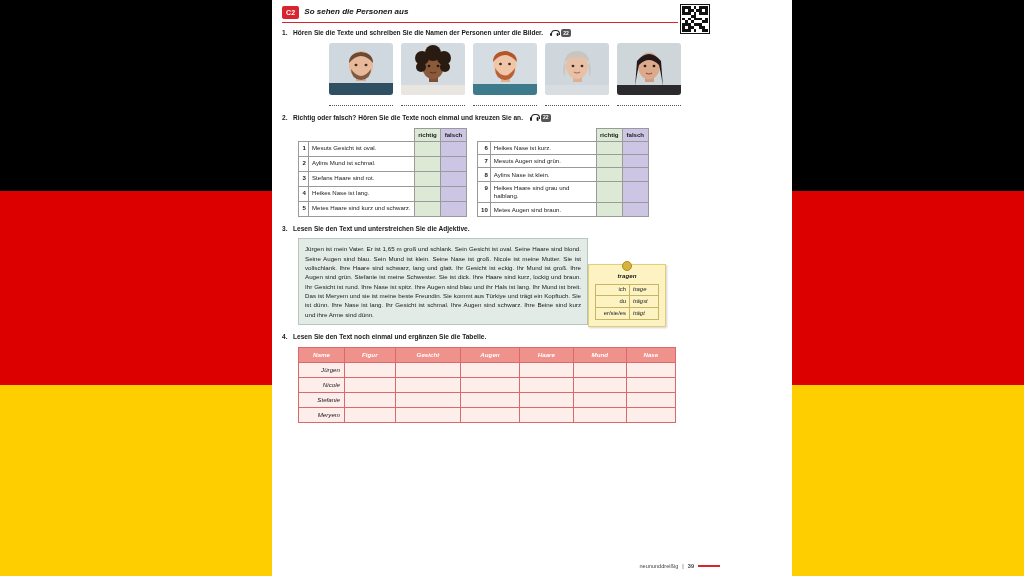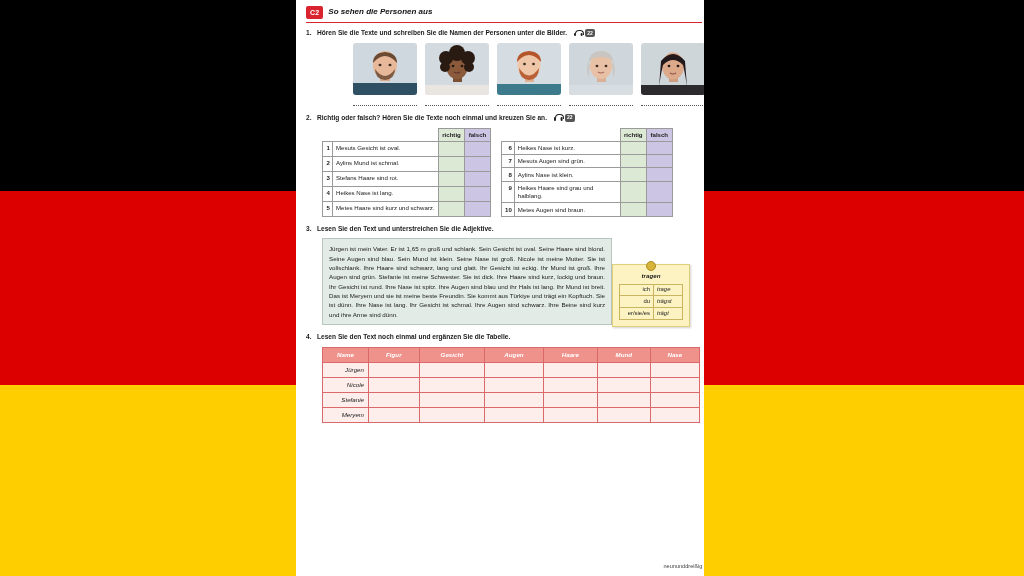--- a/index.html
+++ b/index.html
@@ -16,22 +16,22 @@
   }
   
   .flag-band { position: absolute; left: 0; width: 1024px; }
   .flag-black { top: 0; height: 191px; background: #000000; }
   .flag-red   { top: 191px; height: 194px; background: #DD0000; }
   .flag-gold  { top: 385px; height: 191px; background: #FFCE00; }
 
   
   #page {
     position: absolute;
-    left: 296px; top: 0;
-    width: 408px; height: 576px;
+    left: 272px; top: 0;
+    width: 520px; height: 576px;
     background: #ffffff;
     overflow: hidden;
   }
   #page-inner {
     position: relative;
     width: 448px; height: 576px;
     padding: 6px 10px 0 10px;
     font-size: 6.4px;
     color: #1a1a1a;
     line-height: 1.32;

